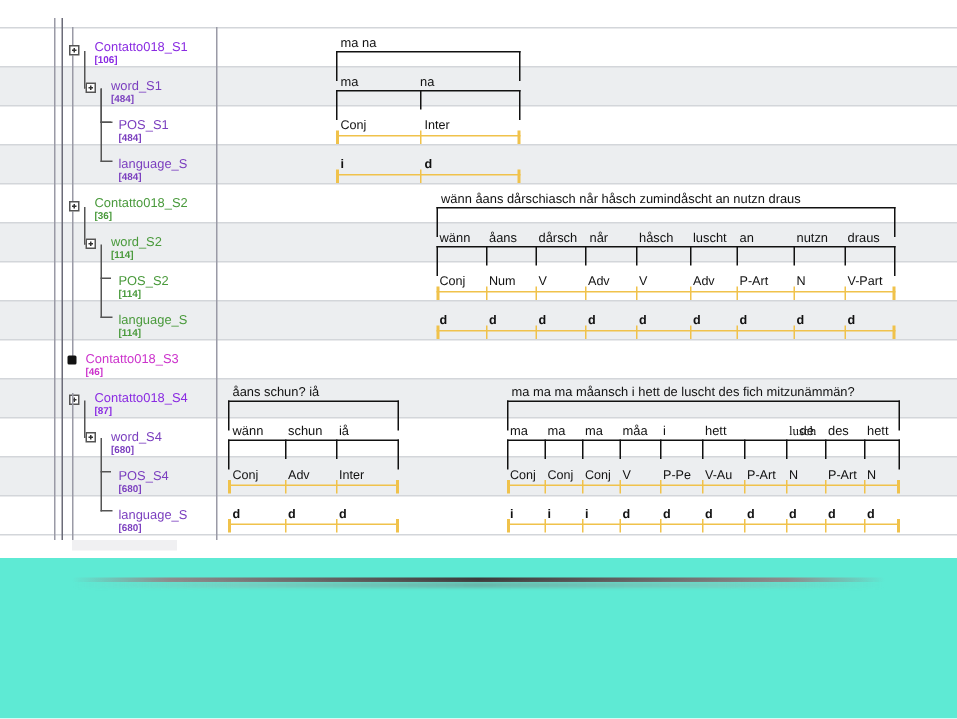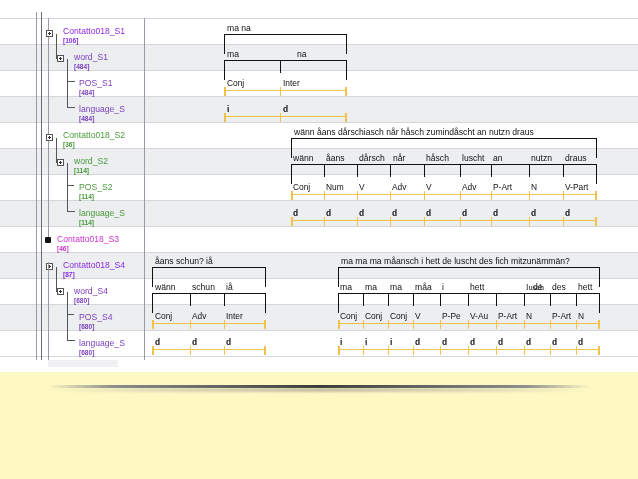--- a/index.html
+++ b/index.html
@@ -5,21 +5,21 @@
   html,body{margin:0;padding:0;}
   body{
     width:638px;height:479px;
     background:#ffffff;
     font-family:"Liberation Sans", sans-serif;
     overflow:hidden;
     position:relative;
   }
 
   
-  #slide{position:absolute;inset:0;background:#fef9c3;}
+  #slide{position:absolute;inset:0;background:#5eead4;}
 
   
   #elan{
     position:absolute;left:0;top:0;width:638px;height:372px;
     background:#ffffff;overflow:hidden;
   }
 
   
   .trow{position:absolute;left:0;width:638px;height:26px;box-sizing:border-box;}
   .trow.stripe{background:#eceef0;}
@@ -244,21 +244,21 @@
       <div class="cap" style="left:0;"></div>
       <div class="cap" style="left:121.6px;"></div>
       <div class="txt" style="left:3px;">ma na</div>
     </div>
 
     <div class="seg-black tall" style="left:224px;top:60px;width:123px;">
       <div class="cap" style="left:0;"></div>
       <div class="cap" style="left:121.6px;"></div>
       <div class="divider" style="left:56px;"></div>
       <div class="txt" style="left:3px;">ma</div>
-      <div class="txt" style="left:73px;">na</div>
+      <div class="txt" style="left:56px;">na</div>
     </div>
 
     <div class="seg-yellow" style="left:224px;top:90px;width:123px;">
       <div class="cap" style="left:0;"></div>
       <div class="cap" style="left:121.4px;"></div>
       <div class="divider" style="left:56px;"></div>
       <div class="txt norm" style="left:3px;">Conj</div>
       <div class="txt norm" style="left:59px;">Inter</div>
     </div>
 

